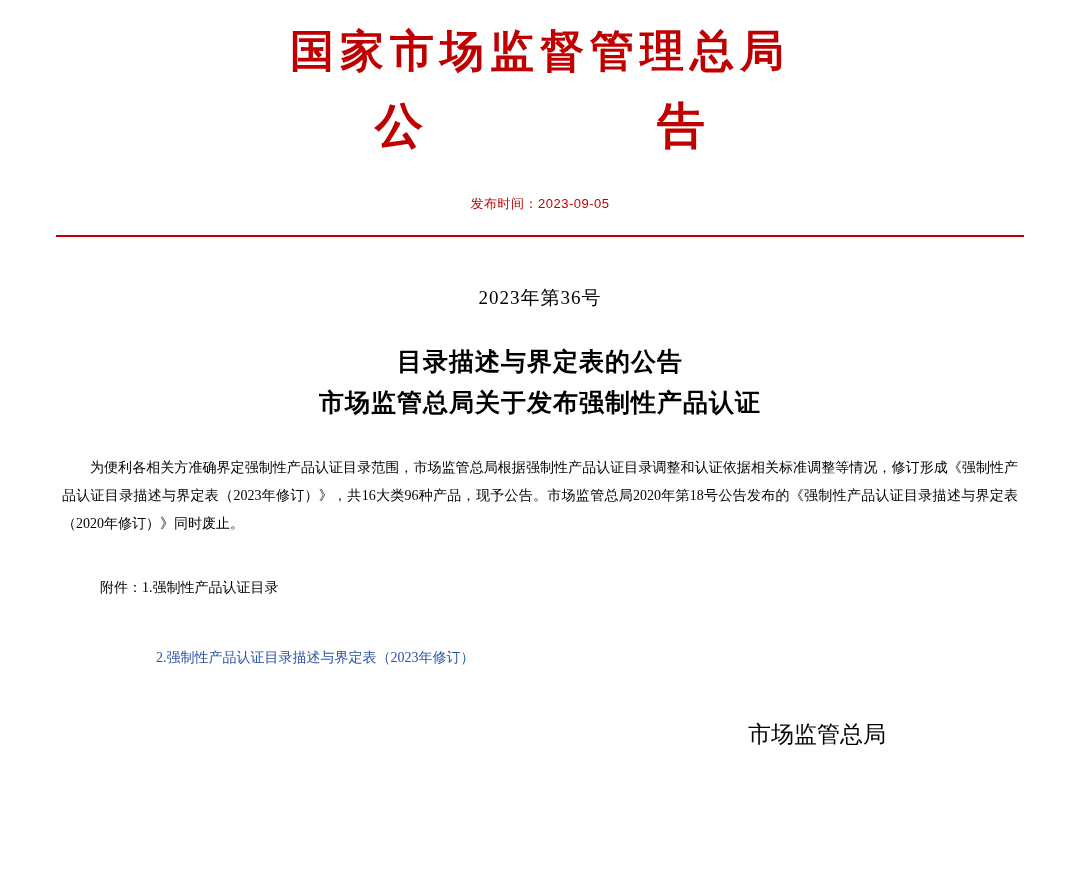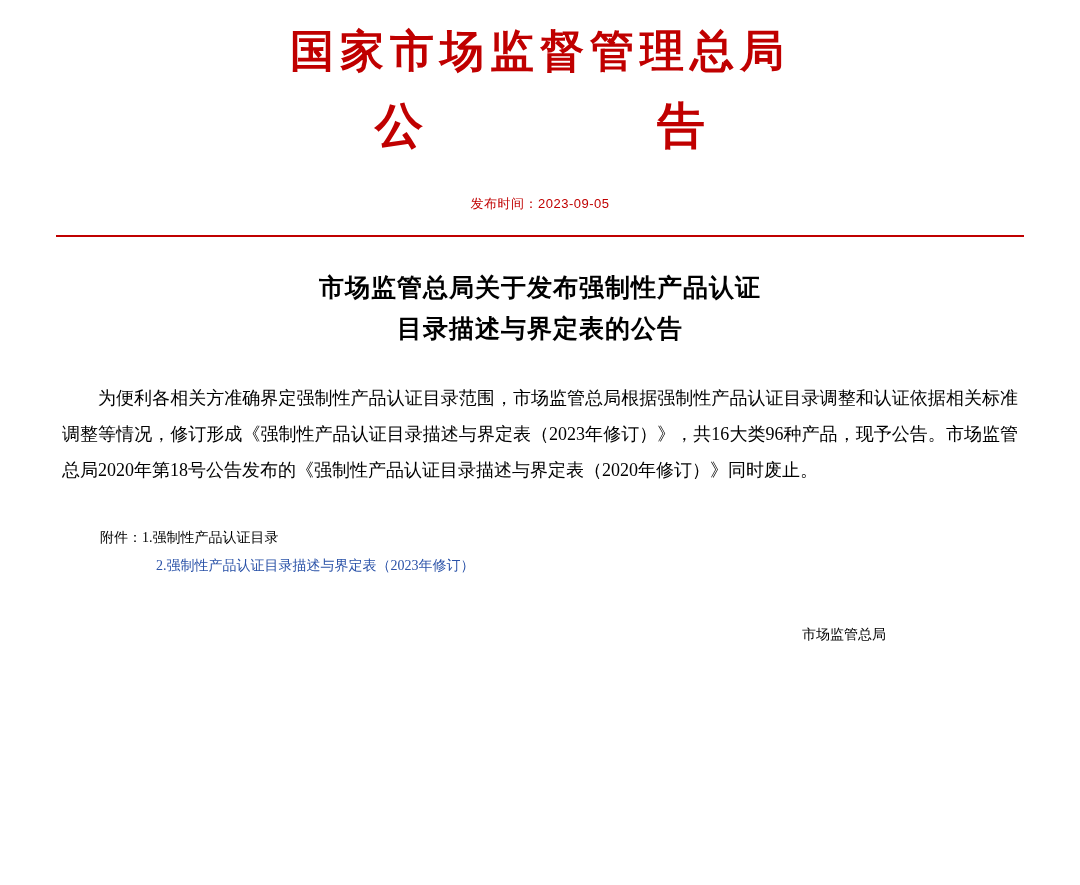--- a/index.html
+++ b/index.html
@@ -63,21 +63,21 @@
   .doc-title {
     margin-top: 30px;
     text-align: center;
     font-weight: bold;
     font-size: 25px;
     line-height: 1.65;
     letter-spacing: 1px;
   }
   .body-text {
     margin-top: 30px;
-    font-size: 18px;
+    font-size: 14px;
     line-height: 2.0;
     text-align: justify;
     text-justify: inter-ideograph;
     text-indent: 2em;
     padding: 0 6px;
   }
   .attachments {
     margin-top: 36px;
     font-size: 14px;
     line-height: 2.0;
@@ -90,51 +90,53 @@
   .attach-label {
     display: inline-block;
   }
   .attach-item {
     display: inline-block;
   }
   .attach-link {
     color: #2a52a8;
     text-decoration: none;
     cursor: pointer;
+    margin-top: 42px;
   }
   .attach-indent {
     display: inline-block;
     width: 4.0em;
   }
   .signature {
     margin-top: 42px;
     text-align: right;
-    font-size: 14px;
+    font-size: 23px;
     line-height: 1.85;
     padding-right: 138px;
   }
 </style>
 </head>
 <body>
 
 <div class="page">
 
   <div class="masthead">
     <div class="masthead-line1">国家市场监督管理总局</div>
     <div class="masthead-line2">公　　告</div>
   </div>
 
   <div class="publish-time">发布时间：2023-09-05</div>
 
   <hr class="rule">
 
+  <div class="doc-number">2023年第36号</div>
 
   <div class="doc-title">
+    <div>目录描述与界定表的公告</div>
     <div>市场监管总局关于发布强制性产品认证</div>
-    <div>目录描述与界定表的公告</div>
   </div>
 
   <div class="body-text">为便利各相关方准确界定强制性产品认证目录范围，市场监管总局根据强制性产品认证目录调整和认证依据相关标准调整等情况，修订形成《强制性产品认证目录描述与界定表（2023年修订）》，共16大类96种产品，现予公告。市场监管总局2020年第18号公告发布的《强制性产品认证目录描述与界定表（2020年修订）》同时废止。</div>
 
   <div class="attachments">
     <div class="attach-row">
       <span class="attach-label">附件：</span><span class="attach-item">1.强制性产品认证目录</span>
     </div>
     <div class="attach-row">
       <span class="attach-indent"></span><span class="attach-item attach-link">2.强制性产品认证目录描述与界定表（2023年修订）</span>

